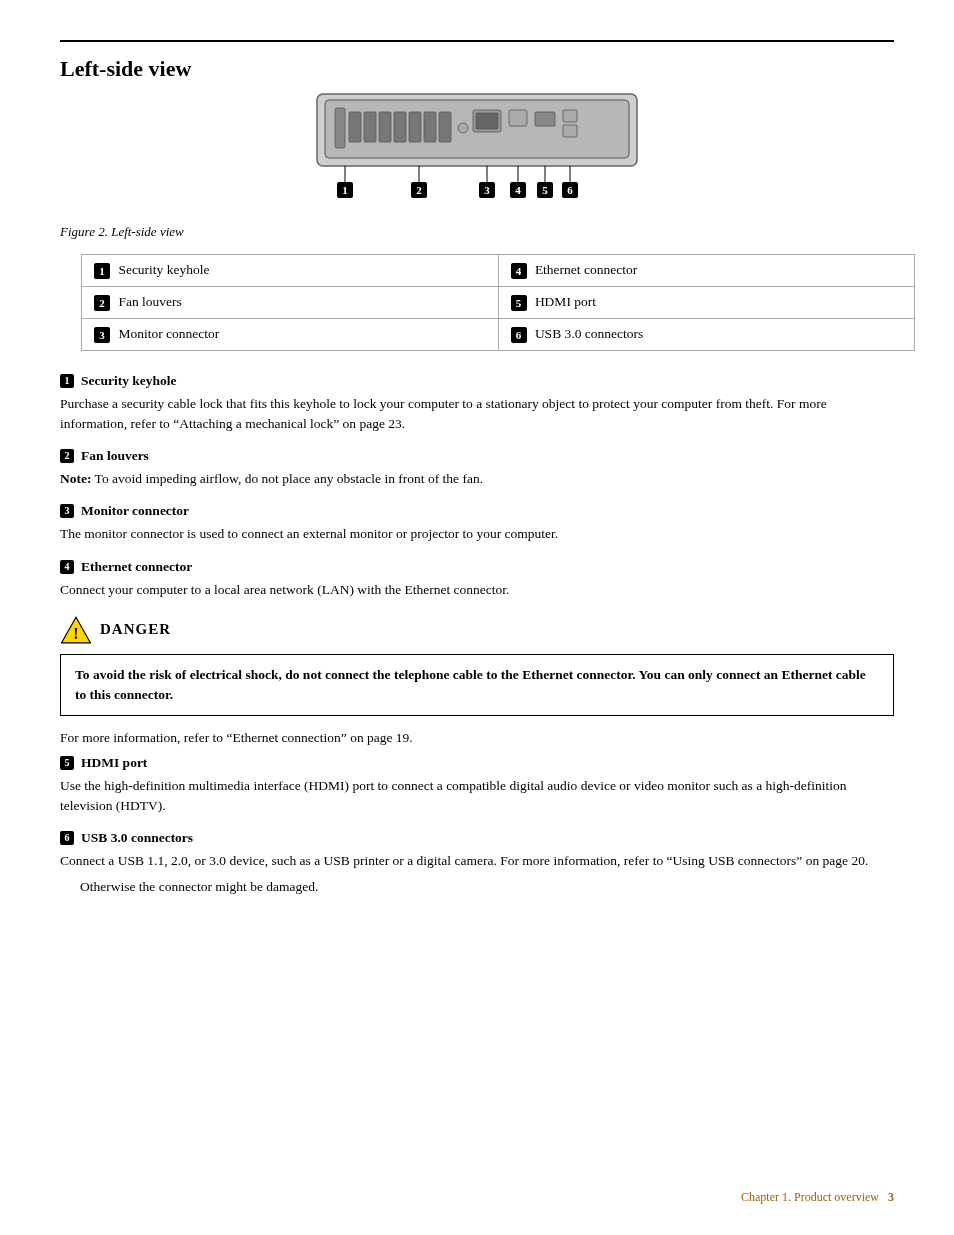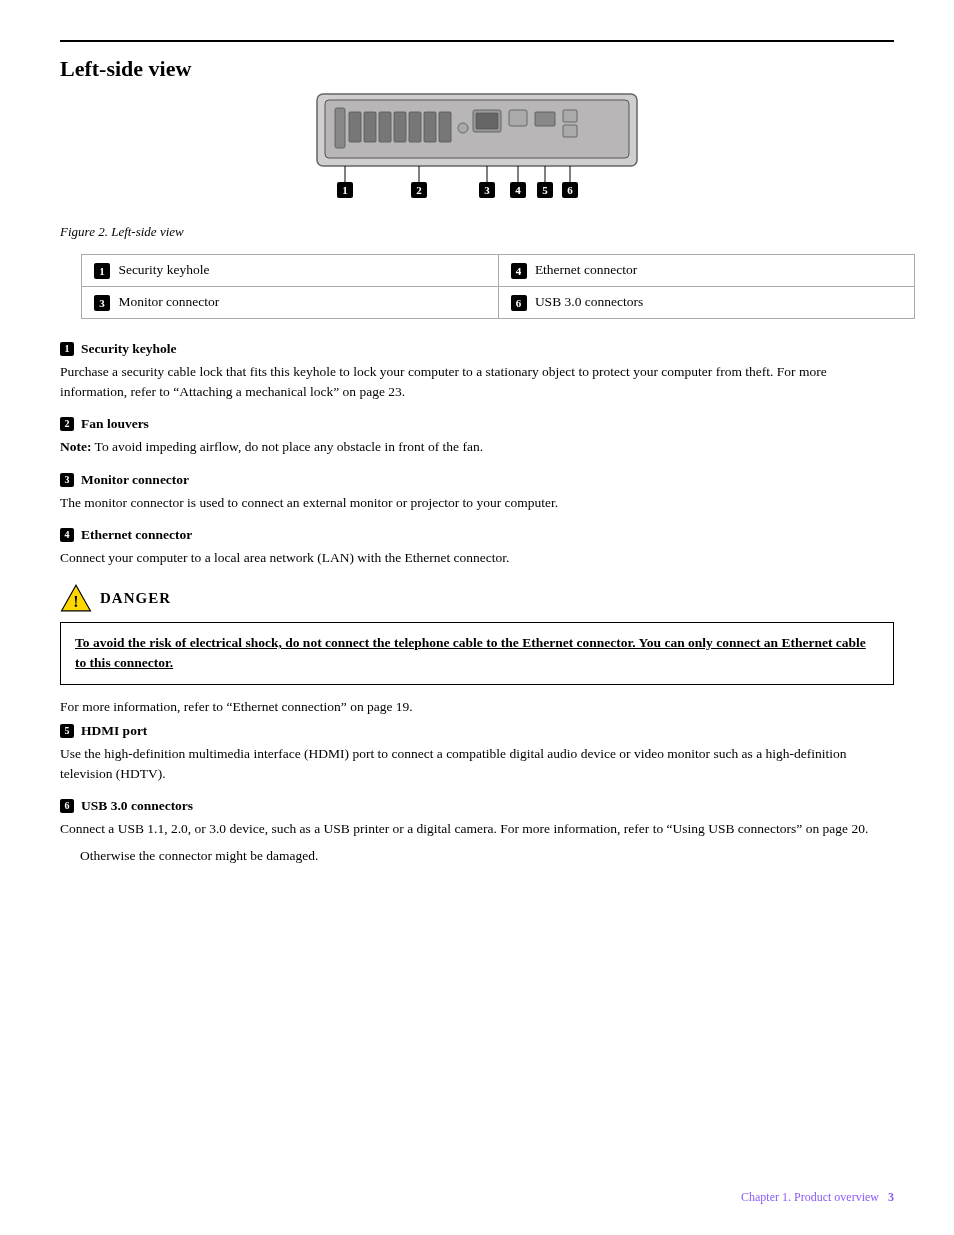--- a/index.html
+++ b/index.html
@@ -99,28 +99,27 @@
       width: 32px;
       height: 32px;
     }
     .danger-box {
       border: 1.5px solid #000;
       padding: 10px 14px;
       margin-bottom: 12px;
       font-size: 13.5px;
       font-weight: bold;
       line-height: 1.5;
-      text-decoration: underline;
     }
     .footer {
       position: fixed;
       bottom: 30px;
       right: 60px;
       font-size: 12px;
-      color: #8b5cf6;
+      color: #a16207;
     }
     .indent {
       margin-left: 20px;
     }
     .badge-small {
       display: inline-block;
       background: #000;
       color: #fff;
       font-size: 10px;
       font-weight: bold;
@@ -198,20 +197,30 @@
 <table class="ref-table">
   <tbody id="ref-table-body">
   <tr>
     <td>
       <span class="badge">1</span>
       <span>Security keyhole</span>
     </td>
     <td>
       <span class="badge">4</span>
       <span>Ethernet connector</span>
+    </td>
+  </tr>
+      <tr>
+    <td>
+      <span class="badge">2</span>
+      <span>Fan louvers</span>
+    </td>
+    <td>
+      <span class="badge">5</span>
+      <span>HDMI port</span>
     </td>
   </tr>
       <tr>
     <td>
       <span class="badge">3</span>
       <span>Monitor connector</span>
     </td>
     <td>
       <span class="badge">6</span>
       <span>USB 3.0 connectors</span>

